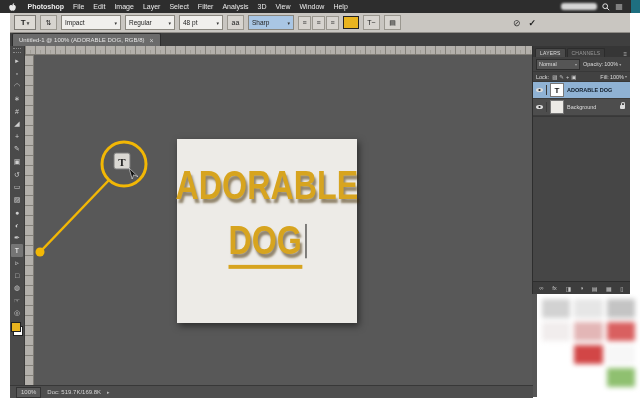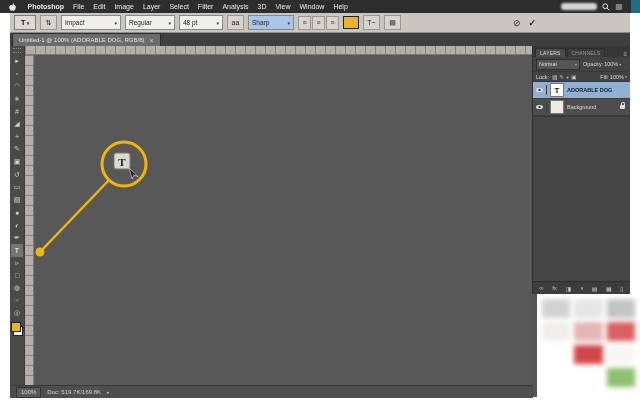--- a/index.html
+++ b/index.html
@@ -226,20 +226,24 @@
           <span class="swatch-bg"></span>
         </div>
       </div>
 
       <div class="doc-area">
         <div class="ruler-h"></div>
         <div class="doc-body">
           <div class="ruler-v"></div>
           <div class="viewport">
 
+            <div class="doc-canvas">
+              <div class="canvas-line" style="color: rgb(215, 164, 31);">ADORABLE</div>
+              <div class="canvas-line canvas-line2" style="color: rgb(215, 164, 31);"><span class="underlined">DOG</span><span class="text-cursor"></span></div>
+            </div>
 
             <svg class="callout-svg" width="501" height="331" viewBox="0 0 501 331">
               <line x1="75" y1="125" x2="6" y2="197" stroke="#f2b705" stroke-width="2.5"></line>
               <circle cx="6" cy="197" r="4.5" fill="#f2b705"></circle>
               <circle cx="90" cy="109" r="22" fill="none" stroke="#f2b705" stroke-width="3"></circle>
               <g>
                 <rect x="80" y="98" width="16" height="16" rx="2" fill="#dad8d3" stroke="#7a7a7a" stroke-width="1"></rect>
                 <text x="88" y="110.5" text-anchor="middle" font-family="Liberation Serif, serif" font-size="11" font-weight="bold" fill="#222">T</text>
                 <polygon points="95,113 98.2,124 99.6,119.8 104,121.6" fill="#111" stroke="#eee" stroke-width="0.6"></polygon>
               </g>

